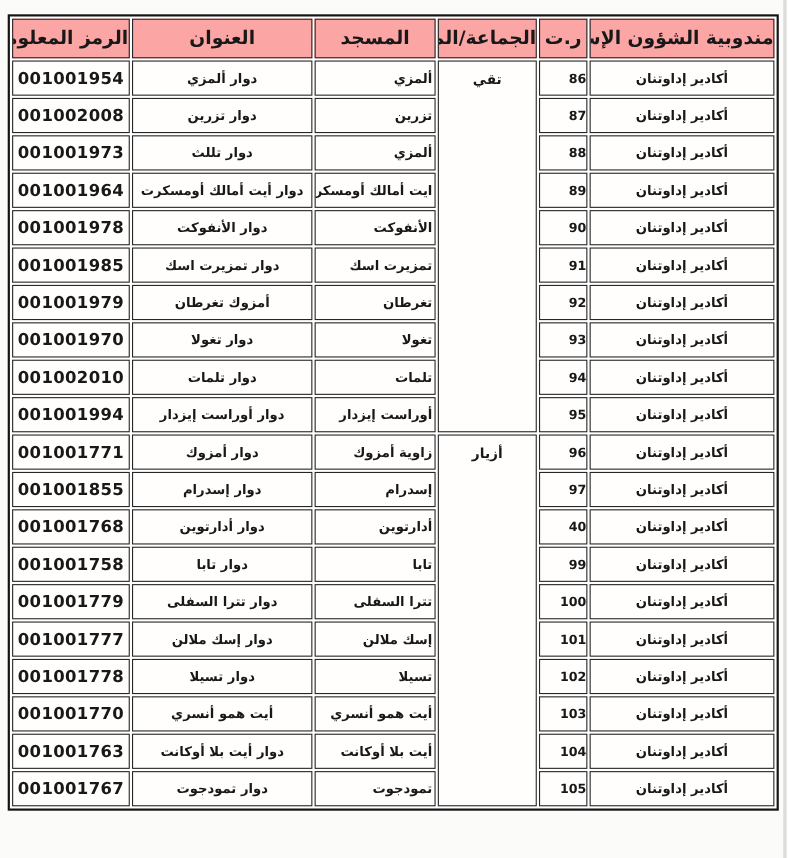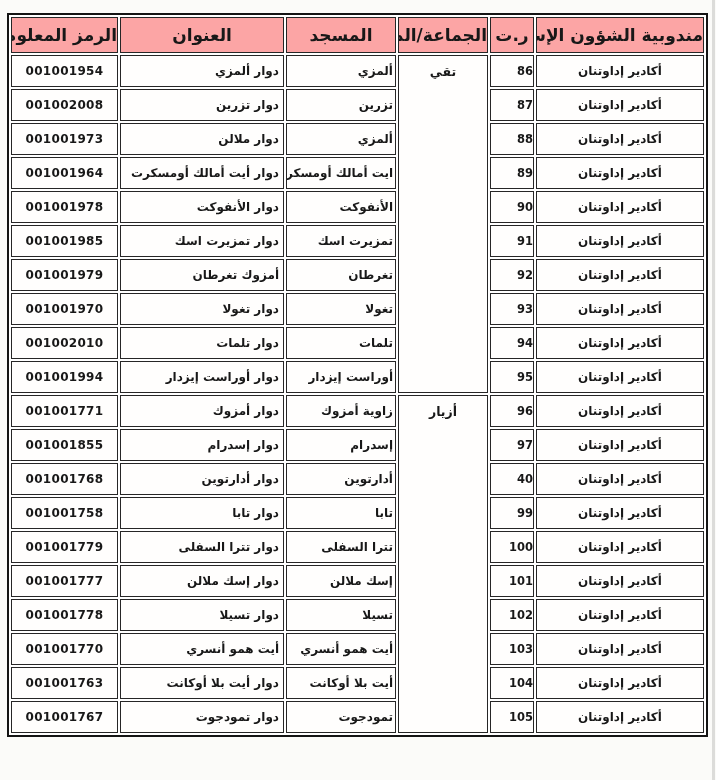--- a/index.html
+++ b/index.html
@@ -35,22 +35,22 @@
     height:34px;font-size:17px;text-align:center;vertical-align:middle;
     background:#fca5a5;
   }
   td{height:30px;font-size:12px;vertical-align:middle;}
   td.delegation-cell{text-align:center;font-size:12px;margin-top:46px;}
   td.serial-cell{font-size:11.5px;}
   td.community-cell{
     text-align:center;vertical-align:top;padding-top:8px;font-size:12.5px;
   }
   td.mosque-cell{text-align:right;padding-right:2px;padding-left:4px;}
-  td.address-cell{text-align:right;padding-right:4px;padding-left:4px;}
-  td.code-cell{text-align:center;font-size:12px;letter-spacing:.3px;}
+  td.address-cell{text-align:center;padding-right:4px;padding-left:4px;}
+  td.code-cell{text-align:center;font-size:15px;letter-spacing:.3px;}
 </style>
 </head>
 <body>
 
 <div class="page">
 
   <table class="mosques">
     <colgroup>
       <col style="width:168px">
         <col style="width:44px">
@@ -82,21 +82,21 @@
       <td class="delegation-cell">أكادير إداوتنان</td>
       <td class="serial-cell">87</td>
       <td class="mosque-cell">تزرين</td>
       <td class="address-cell">دوار تزرين</td>
       <td class="code-cell">001002008</td>
     </tr>
         <tr>
       <td class="delegation-cell">أكادير إداوتنان</td>
       <td class="serial-cell">88</td>
       <td class="mosque-cell">ألمزي</td>
-      <td class="address-cell">دوار ملالن</td>
+      <td class="address-cell">دوار تللث</td>
       <td class="code-cell">001001973</td>
     </tr>
         <tr>
       <td class="delegation-cell">أكادير إداوتنان</td>
       <td class="serial-cell">89</td>
       <td class="mosque-cell">ايت أمالك أومسكرت</td>
       <td class="address-cell">دوار أيت أمالك أومسكرت</td>
       <td class="code-cell">001001964</td>
     </tr>
         <tr>

